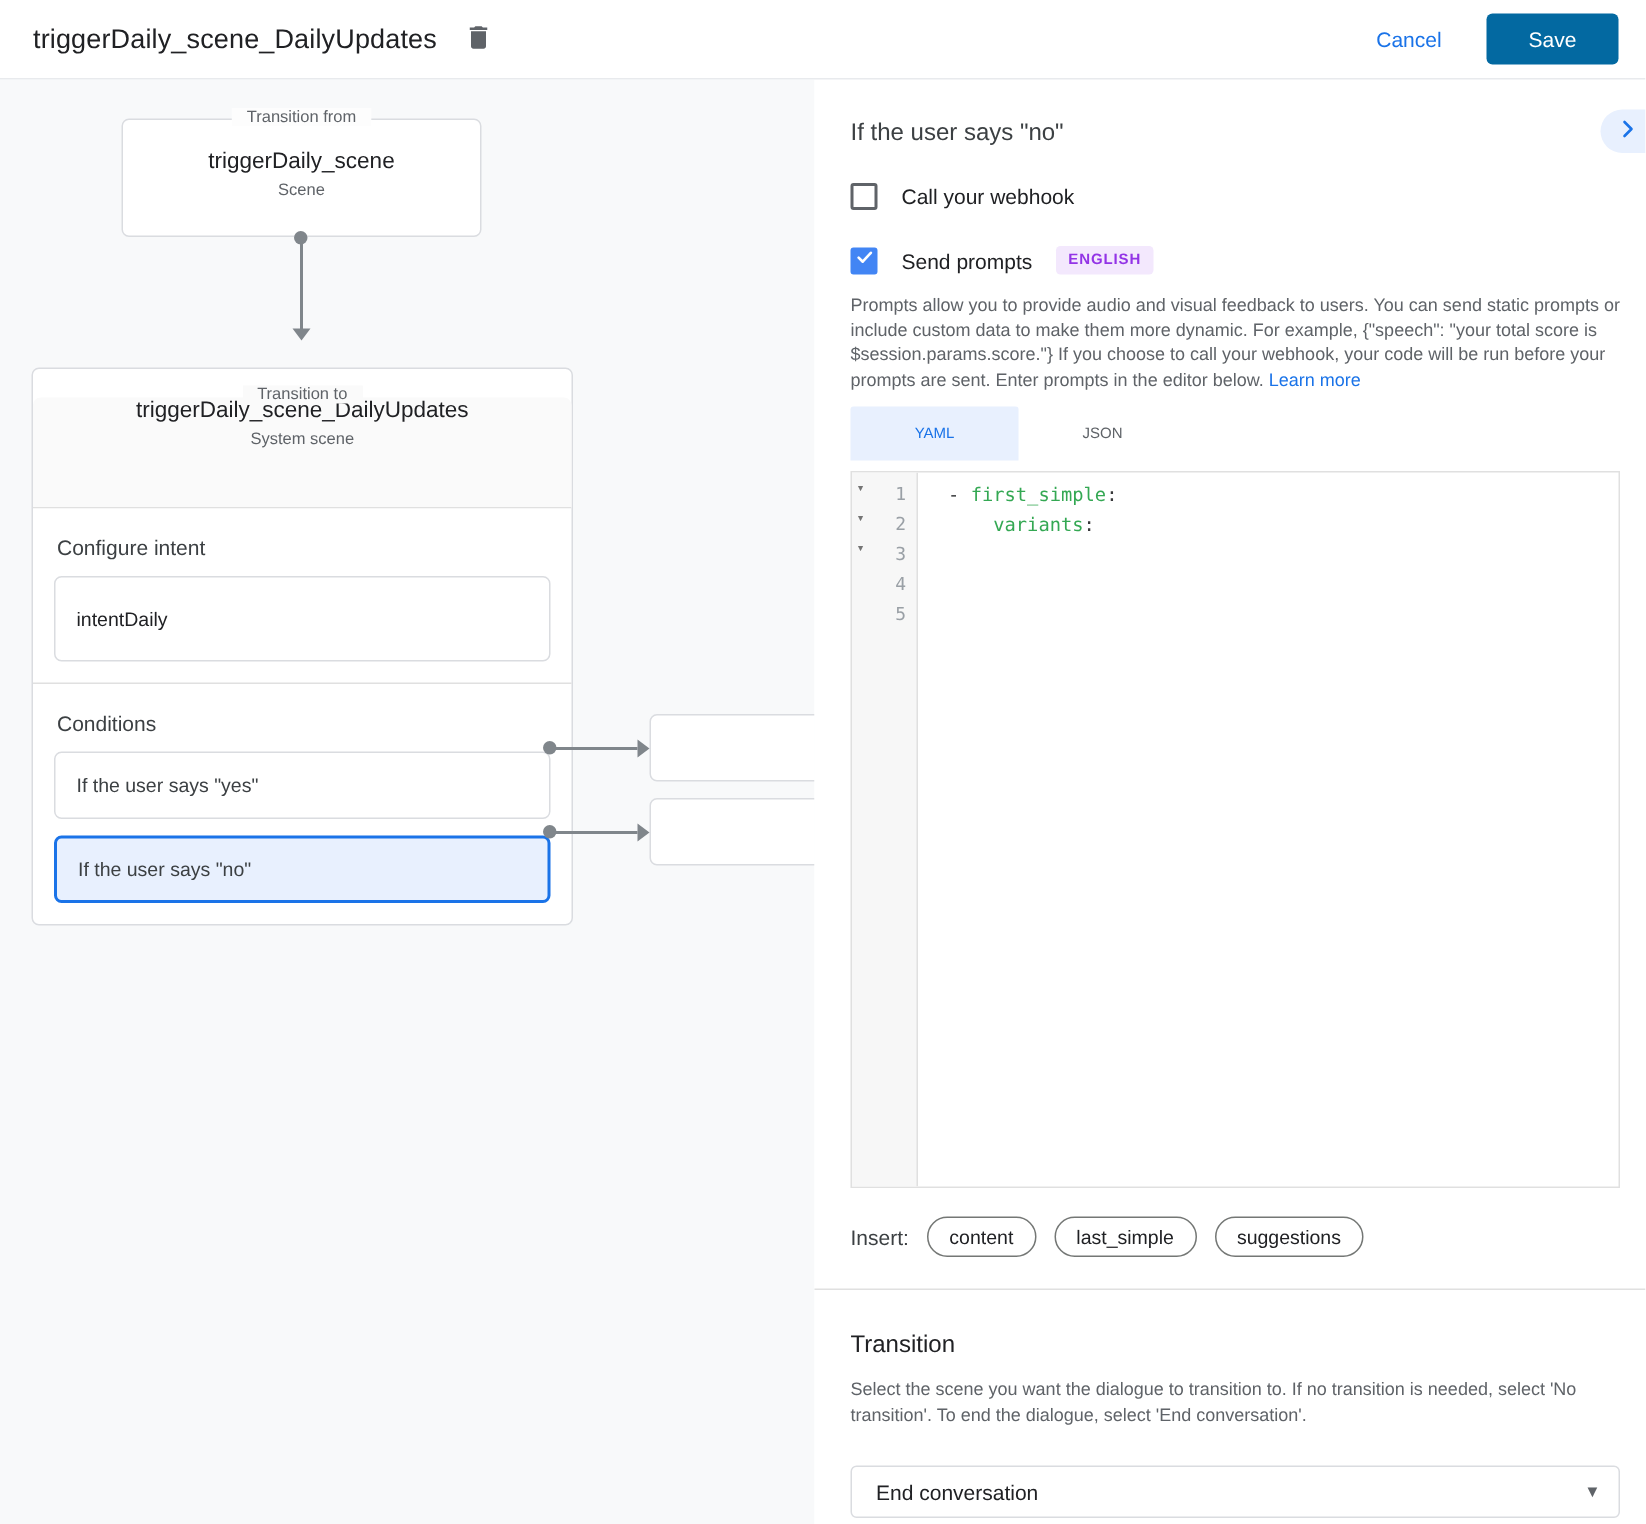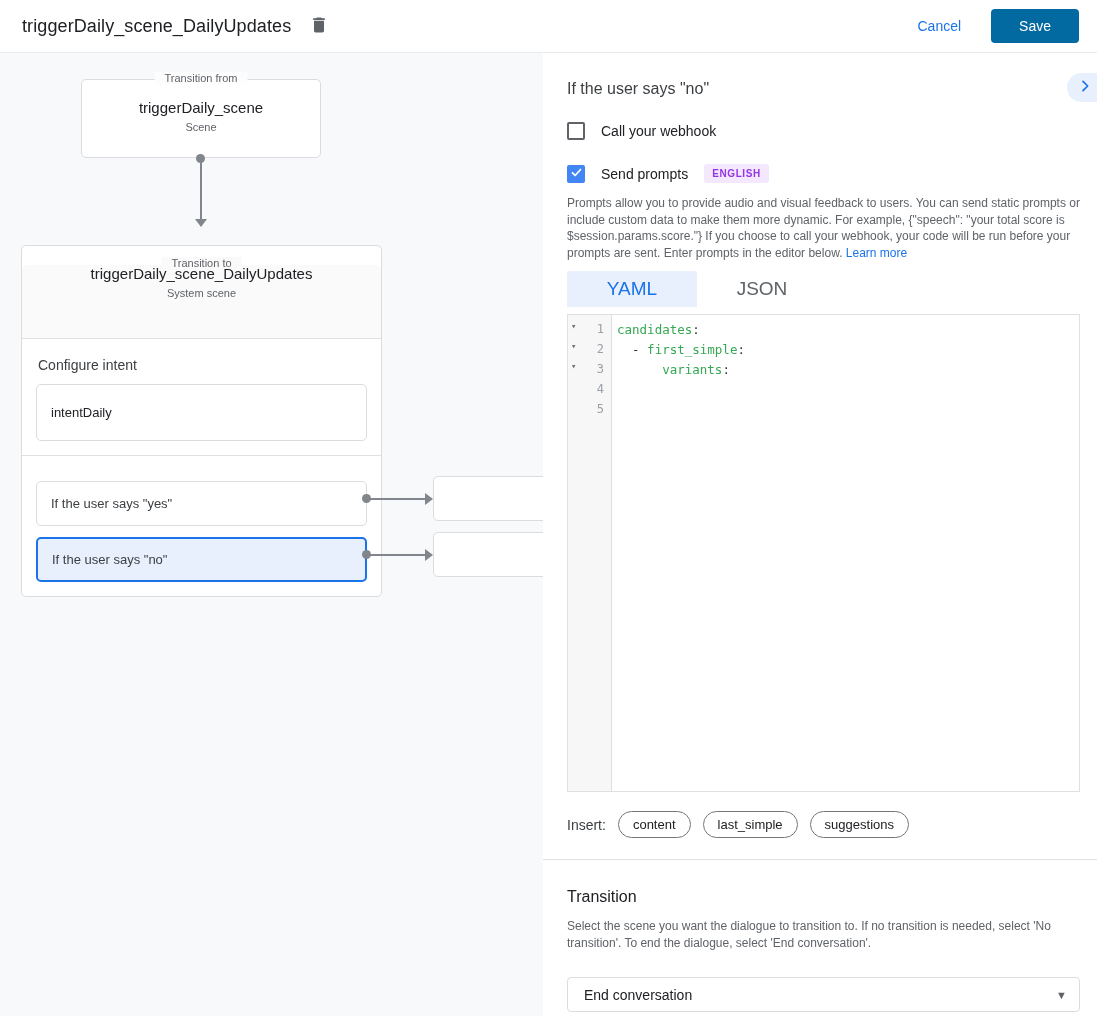--- a/index.html
+++ b/index.html
@@ -53,21 +53,21 @@
   .check-row { display: flex; align-items: center; margin-top: 24px; }
   .cbox { width: 18px; height: 18px; border: 2px solid #5f6368; border-radius: 2px; background: #fff; flex: none; cursor: pointer; }
   .cbox.checked { border-color: #4285f4; background: #4285f4; display: flex; align-items: center; justify-content: center; }
   .check-label { font-size: 14px; font-weight: 500; color: #202124; margin-left: 16px; }
   .lang-badge { margin-left: 16px; background: #f3e8fd; color: #9334e6; font-size: 10px; font-weight: 700; letter-spacing: 0.6px; padding: 4px 8px; border-radius: 3px; }
 
   .desc { margin-top: 12px; width: 513px; font-size: 12px; line-height: 16.5px; color: #5f6368; }
   .link { color: #1a73e8; cursor: pointer; }
 
   .tabs { margin-top: 10px; display: flex; }
-  .tab { width: 130px; height: 36px; display: flex; align-items: center; justify-content: center; font-size: 19px; font-weight: 500; color: #5f6368; cursor: pointer; border-radius: 2px 2px 0 0; }
+  .tab { width: 112px; height: 36px; display: flex; align-items: center; justify-content: center; font-size: 10px; font-weight: 500; color: #5f6368; cursor: pointer; border-radius: 2px 2px 0 0; }
   .tab.active { background: #e8f0fe; color: #1a73e8; }
 
   .editor { position: relative; margin-top: 7px; width: 513px; height: 478px; border: 1px solid #e0e0e0; background: #fff; overflow: hidden; font-family: "DejaVu Sans Mono", monospace; }
   .gutter { position: absolute; left: 0; top: 0; bottom: 0; width: 44px; background: #f7f7f7; border-right: 1px solid #e0e0e0; padding-top: 5px; }
   .gutter-row { height: 20px; position: relative; }
   .fold { position: absolute; left: 3px; top: 1px; font-size: 9px; color: #757575; cursor: pointer; }
   .lnum { position: absolute; right: 7px; top: 2px; font-size: 12px; color: #9aa0a6; }
   .code-area { position: absolute; left: 45px; right: 0; top: 0; bottom: 0; padding-top: 5px; cursor: text; }
   .code-line { height: 20px; line-height: 20px; font-size: 12.5px; color: #202124; white-space: pre; overflow: hidden; padding-left: 4px; }
   .code-line.hl { background: #e8f0fe; }
@@ -126,20 +126,21 @@
       </div>
 
       <div class="card-section">
         <div class="section-label">Configure intent</div>
         <div class="intent-input">intentDaily</div>
       </div>
 
       <div class="card-divider"></div>
 
       <div class="card-section">
+        <div class="section-label">Conditions</div>
         <div class="cond-row" id="cond-yes">If the user says "yes"</div>
         <div class="cond-row selected" id="cond-no">If the user says "no"</div>
       </div>
     </div>
 
   <div class="conn-line" style="left: 367px; top: 444.5px; width: 58px;"></div>
       <div class="conn-dot" style="left: 362px; top: 441px;"></div>
       <div class="conn-arrow" style="left: 425px; top: 439.5px;"></div>
       <div class="target-box" style="left: 433px; top: 423px;"></div>
       <div class="conn-line" style="left: 367px; top: 500.5px; width: 58px;"></div>
@@ -199,21 +200,20 @@
               <span class="lnum">3</span>
             </div>
             <div class="gutter-row">
               <span class="lnum">4</span>
             </div>
             <div class="gutter-row">
               <span class="lnum">5</span>
             </div>
           </div>
         <div class="code-area" id="editor-code">
-            <div class="code-line"><span class="tok-key">candidates</span><span class="tok-plain">:</span></div>
             <div class="code-line"><span class="tok-plain">  - </span><span class="tok-key">first_simple</span><span class="tok-plain">:</span></div>
             <div class="code-line"><span class="tok-plain">      </span><span class="tok-key">variants</span><span class="tok-plain">:</span></div>
             <div class="code-line"></div>
           </div>
       </div>
 
       <div class="insert-row">
         <span class="insert-label">Insert:</span>
         <button class="chip">content</button>
         <button class="chip">last_simple</button>

